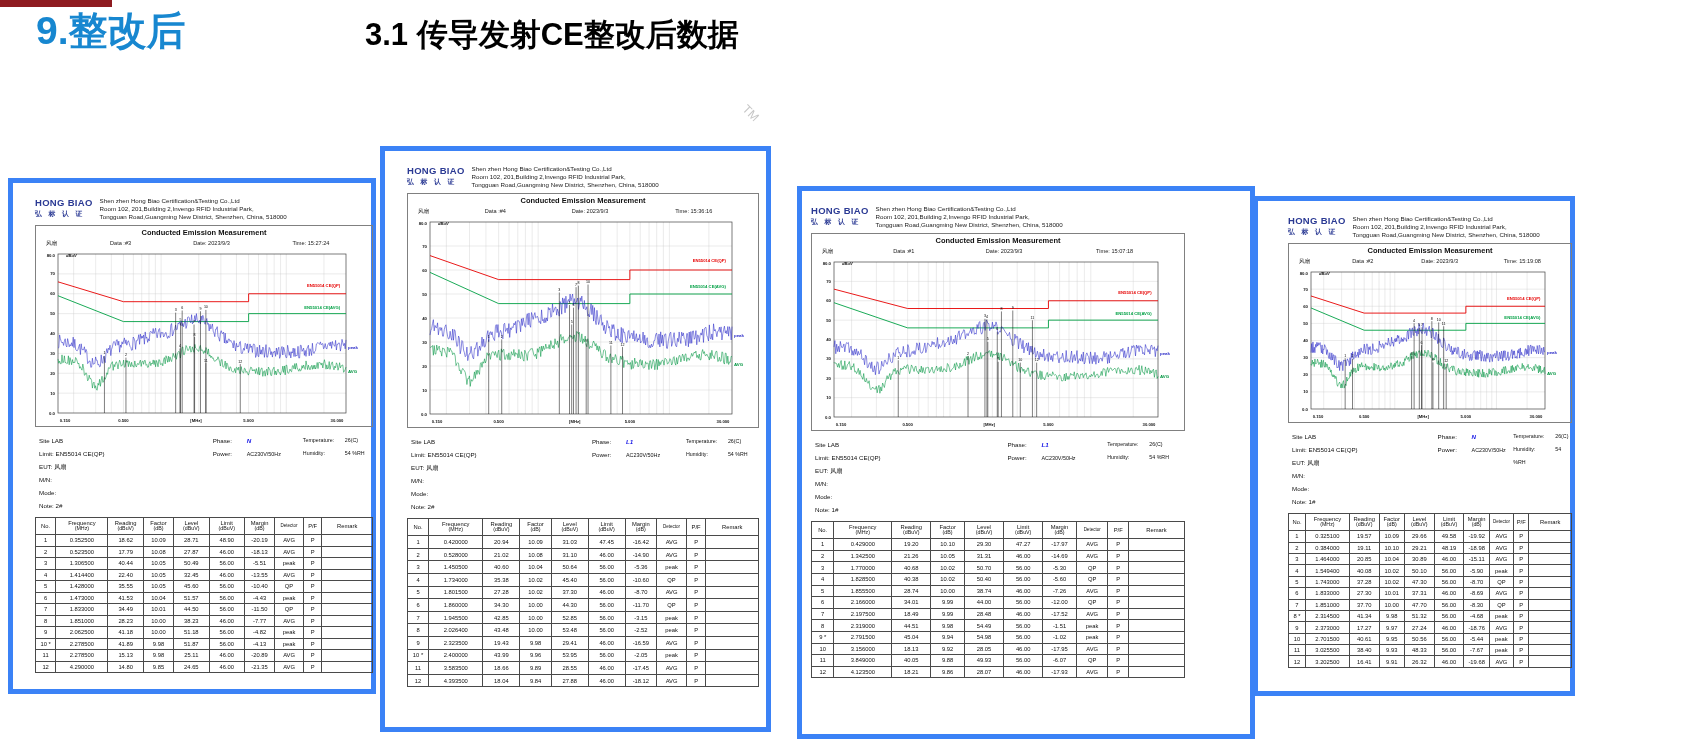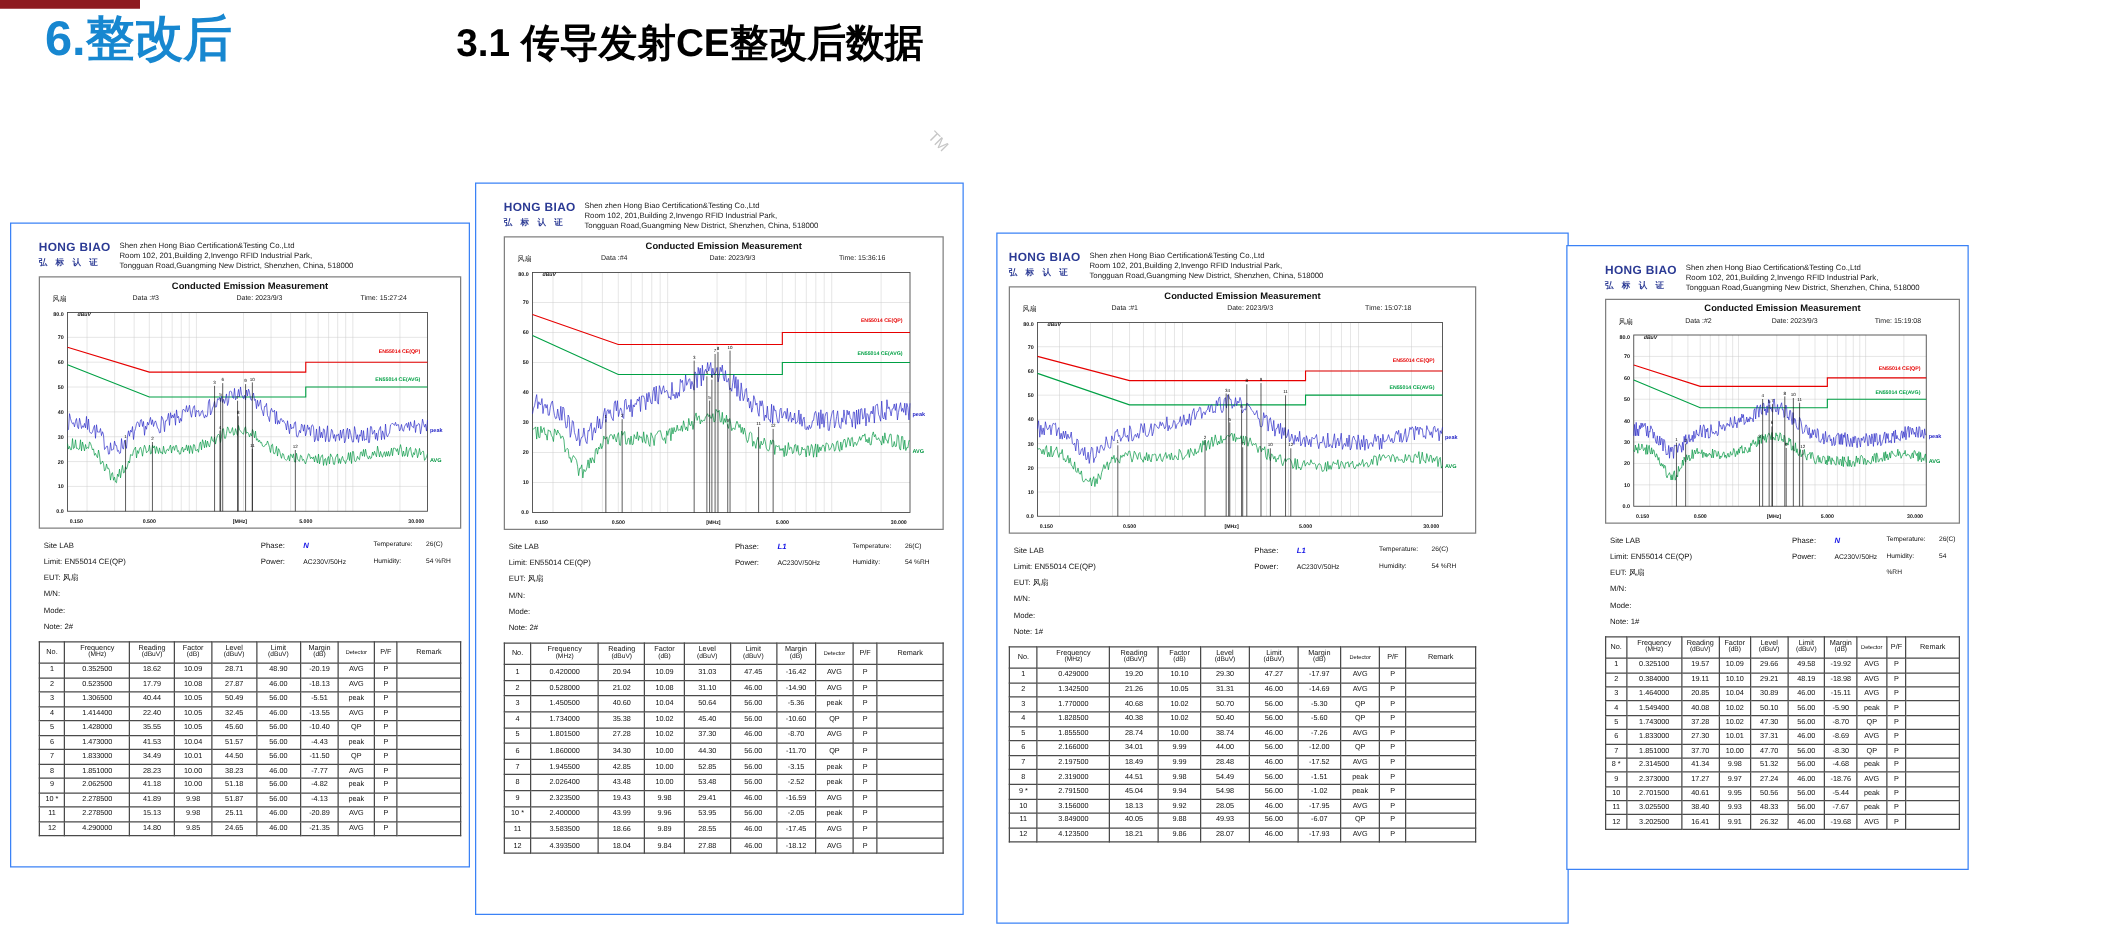--- a/index.html
+++ b/index.html
@@ -1,21 +1,21 @@
 <!DOCTYPE html>
 <html><head>
 <meta charset="utf-8">
 <style>
   html,body{margin:0;padding:0;width:1686px;height:740px;background:#fff;overflow:hidden;
     font-family:"Liberation Sans", sans-serif;}
   .top-bar{position:absolute;left:0;top:0;width:112px;height:7px;background:#8e1b20;}
   .sec-title{position:absolute;left:36px;top:4px;font-size:39px;font-weight:bold;color:#1787d0;margin:0;}
   .sub-title{position:absolute;left:365px;top:14px;font-size:31px;font-weight:bold;color:#000;margin:0;}
   .watermark{position:absolute;left:742px;top:106px;color:#c6c6c6;font-size:12px;transform:rotate(45deg);}
-  .paper{position:absolute;background:#fff;border:1px solid #3b82f6;box-sizing:border-box;}
+  .paper{position:absolute;background:#fff;border:5px solid #3b82f6;box-sizing:border-box;}
   .content{position:relative;padding-top:14px;}
   .logo-row{display:flex;gap:7px;}
   .logo-en{font-size:9.5px;font-weight:800;color:#2b3a94;letter-spacing:.3px;}
   .logo-cn{font-size:6.8px;font-weight:700;color:#2b3a94;letter-spacing:2.4px;margin-top:1px;}
   .addr{font-size:6.2px;line-height:1.3;color:#1a1a1a;}
   .chartbox{border:1px solid #808080;margin-top:4px;padding-bottom:2px;}
   .c-title{font-size:7.5px;font-weight:bold;text-align:center;margin-top:2px;color:#111;}
   .c-meta{display:flex;font-size:5.6px;color:#222;margin:3px 6px 0 10px;}
   .m-fan{width:20%;} .m-data{width:26%;} .m-date{width:31%;} .m-time{flex:1;}
   svg.chart{display:block;margin:0 auto;}
@@ -30,21 +30,21 @@
   .rtable th,.rtable td{border:0.7px solid #4a4a4a;text-align:center;padding:0;color:#111;overflow:hidden;}
   .rtable td{height:var(--rowH,10.5px);font-size:5.8px;}
   .rtable th{height:16px;font-size:5.8px;line-height:1.1;font-weight:normal;}
   .rtable .h2{font-size:5.3px;}
   .rtable th.det .h1{font-size:4.5px;}
 </style>
 </head>
 <body>
 
 <div class="top-bar"></div>
-<h1 class="sec-title">6.整改后</h1>
+<h1 class="sec-title">9.整改后</h1>
 <h2 class="sub-title">3.1 传导发射CE整改后数据</h2>
 <span class="watermark">TM</span>
 <div id="panels">
     <div class="paper" style="left: 8px; top: 178px; width: 368px; height: 516px; --rowH: 10.5px;">
       <div class="content" style="margin-left: 22px; width: 338px;">
         <div class="logo-row">
           <div class="logo">
             <div class="logo-en">HONG BIAO</div>
             <div class="logo-cn">弘 标 认 证</div>
           </div>

